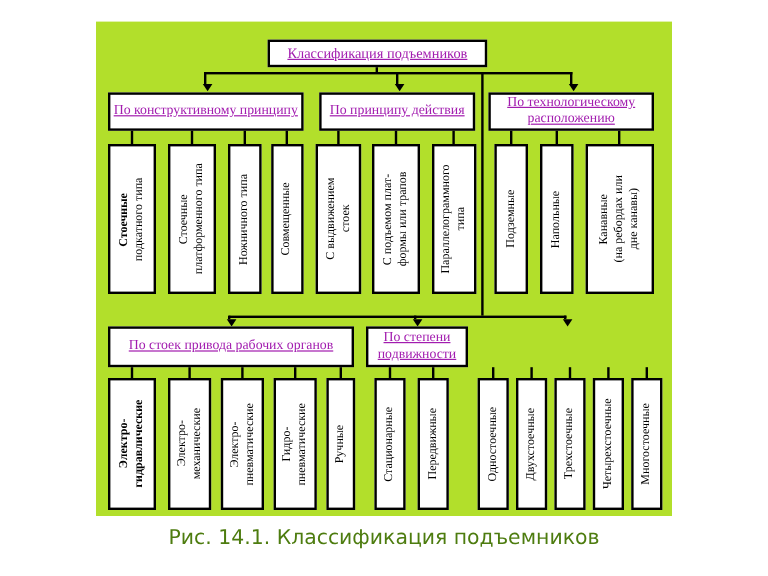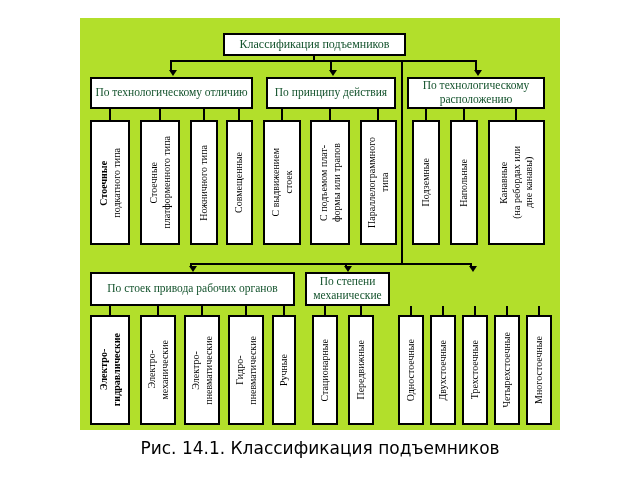--- a/index.html
+++ b/index.html
@@ -1,56 +1,56 @@
 <!DOCTYPE html>
 <html style="--panel: #b2df2b; --fill: #ffffff; --line: #000000;"><head>
 <meta charset="utf-8">
 <style>
   html,body{margin:0;padding:0;}
   body{width:640px;height:480px;background:#fff;position:relative;overflow:hidden;
        font-family:"Liberation Serif", serif;}
   .panel{position:absolute;left:80px;top:18px;width:480px;height:412px;background:var(--panel,#b2df2b);}
   .box,.hdr{position:absolute;background:var(--fill,#fff);border:2px solid var(--line,#000);
        box-sizing:border-box;display:flex;align-items:center;justify-content:center;
-       text-align:center;color:#14532d;}
+       text-align:center;color:#a21caf;text-decoration:underline;}
   .box{font-size:12px;}
   .hdr{font-size:11.5px;line-height:1.2;padding:1px 2px;}
   .vbox{position:absolute;background:var(--fill,#fff);border:2px solid var(--line,#000);
        box-sizing:border-box;display:flex;align-items:center;justify-content:center;}
   .vtext{writing-mode:vertical-rl;transform:rotate(180deg);text-align:center;
        white-space:pre-line;font-size:10px;line-height:1.25;color:#000;}
   .vtext b,.vtext span{display:block;}
   .bold{font-weight:bold;}
   .vline{position:absolute;width:0;border-left:2px solid var(--line,#000);}
   .hline{position:absolute;height:0;border-top:2px solid var(--line,#000);}
   .varrow{position:absolute;width:0;border-left:2px solid var(--line,#000);}
   .varrow::after{content:"";position:absolute;left:-3px;top:100%;width:0;height:0;
        border:4px solid transparent;border-top:6px solid var(--line,#000);border-bottom:0;}
   .caption{position:absolute;left:0;top:438px;width:640px;text-align:center;
-       font-family:"DejaVu Sans", sans-serif;font-size:17px;color:#000000;}
+       font-family:"DejaVu Sans", sans-serif;font-size:17px;color:#4d7c0f;}
 </style>
 </head>
 <body>
 
 <div class="panel">
 
   <div class="box" style="left:143px;top:15px;width:183px;height:23px">
     <span>Классификация подъемников</span>
   </div>
 
   <div class="vline" style="left:233px;top:38px;height:4px"></div>
   <div class="hline" style="left:91px;top:42px;width:306px"></div>
   <div class="varrow" style="left:90px;top:42px;height:10px"></div>
   <div class="varrow" style="left:250px;top:42px;height:10px"></div>
   <div class="varrow" style="left:395px;top:42px;height:10px"></div>
 
   <div class="vline" style="left:321px;top:42px;height:203px"></div>
 
   <div class="hdr" style="left:10px;top:59px;width:163px;height:32px">
-    <span>По технологическому отличию</span>
+    <span>По конструктивному принципу</span>
   </div>
   <div class="hdr" style="left:186px;top:59px;width:130px;height:32px">
     <span>По принципу действия</span>
   </div>
   <div class="hdr" style="left:327px;top:59px;width:138px;height:32px">
     <span>По технологическому расположению</span>
   </div>
 
   <div class="vline" style="left:29px;top:91px;height:11px"></div>
   <div class="vline" style="left:79px;top:91px;height:11px"></div>
@@ -102,21 +102,21 @@
 
   <div class="hline" style="left:111px;top:245px;width:281px"></div>
   <div class="varrow" style="left:110px;top:245px;height:3px"></div>
   <div class="varrow" style="left:265px;top:245px;height:3px"></div>
   <div class="varrow" style="left:390px;top:245px;height:3px"></div>
 
   <div class="hdr" style="left:10px;top:254px;width:205px;height:34px">
     <span>По стоек привода рабочих органов</span>
   </div>
   <div class="hdr" style="left:225px;top:254px;width:85px;height:34px">
-    <span>По степени механические</span>
+    <span>По степени подвижности</span>
   </div>
 
   <div class="vline" style="left:29px;top:288px;height:9px"></div>
   <div class="vline" style="left:77px;top:288px;height:9px"></div>
   <div class="vline" style="left:121px;top:288px;height:9px"></div>
   <div class="vline" style="left:165px;top:288px;height:9px"></div>
   <div class="vline" style="left:203px;top:288px;height:9px"></div>
   <div class="vline" style="left:244px;top:288px;height:9px"></div>
   <div class="vline" style="left:280px;top:288px;height:9px"></div>
   <div class="vline" style="left:330px;top:288px;height:9px"></div>

